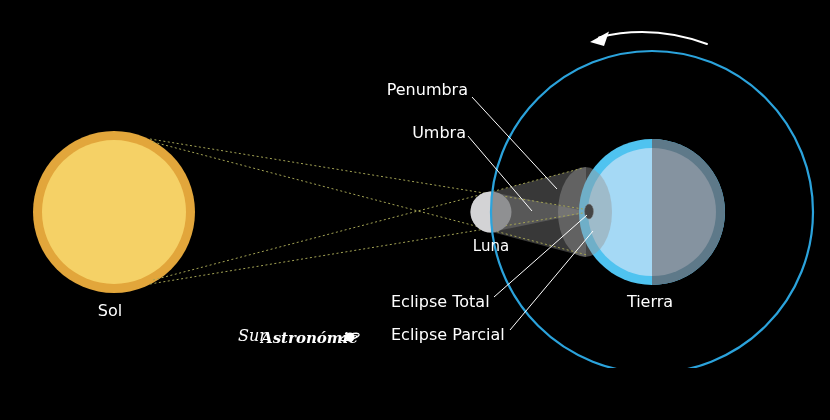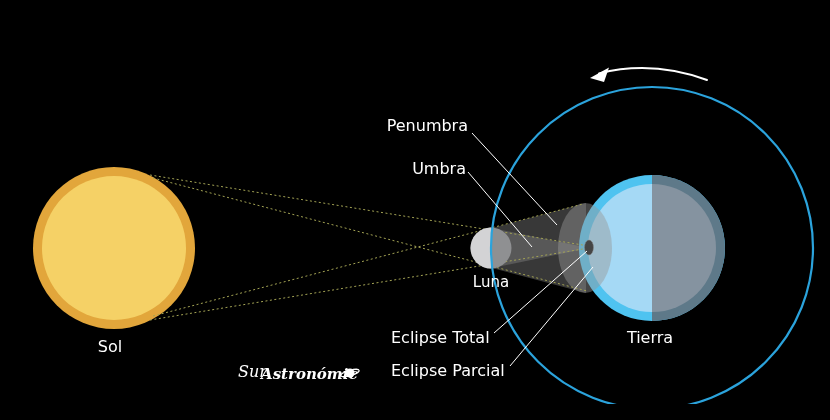--- a/index.html
+++ b/index.html
@@ -1,16 +1,16 @@
 <!DOCTYPE html>
 <html><head>
 <meta charset="utf-8">
 <style>
   html,body{margin:0;padding:0;background:#000;}
-  .stage{position:relative;width:830px;height:368px;background:#000;overflow:hidden;margin-top:36px;}
+  .stage{position:relative;width:830px;height:368px;background:#000;overflow:hidden;}
   svg{display:block;}
   text{font-family:"DejaVu Sans","Liberation Sans",sans-serif;fill:#ffffff;}
   .lbl{font-size:16px;}
   .lbl-sm{font-size:15px;}
   .anchor-end{text-anchor:end;}
   .anchor-mid{text-anchor:middle;}
   .leader{stroke:#ffffff;stroke-width:1;fill:none;}
   .tangent{stroke:#A3A354;stroke-width:1;stroke-dasharray:2 2.5;fill:none;}
   .orbit{stroke:#2BA3DC;stroke-width:2.2;fill:none;}
   .rot-arrow{stroke:#ffffff;stroke-width:2;fill:none;stroke-linecap:round;}

